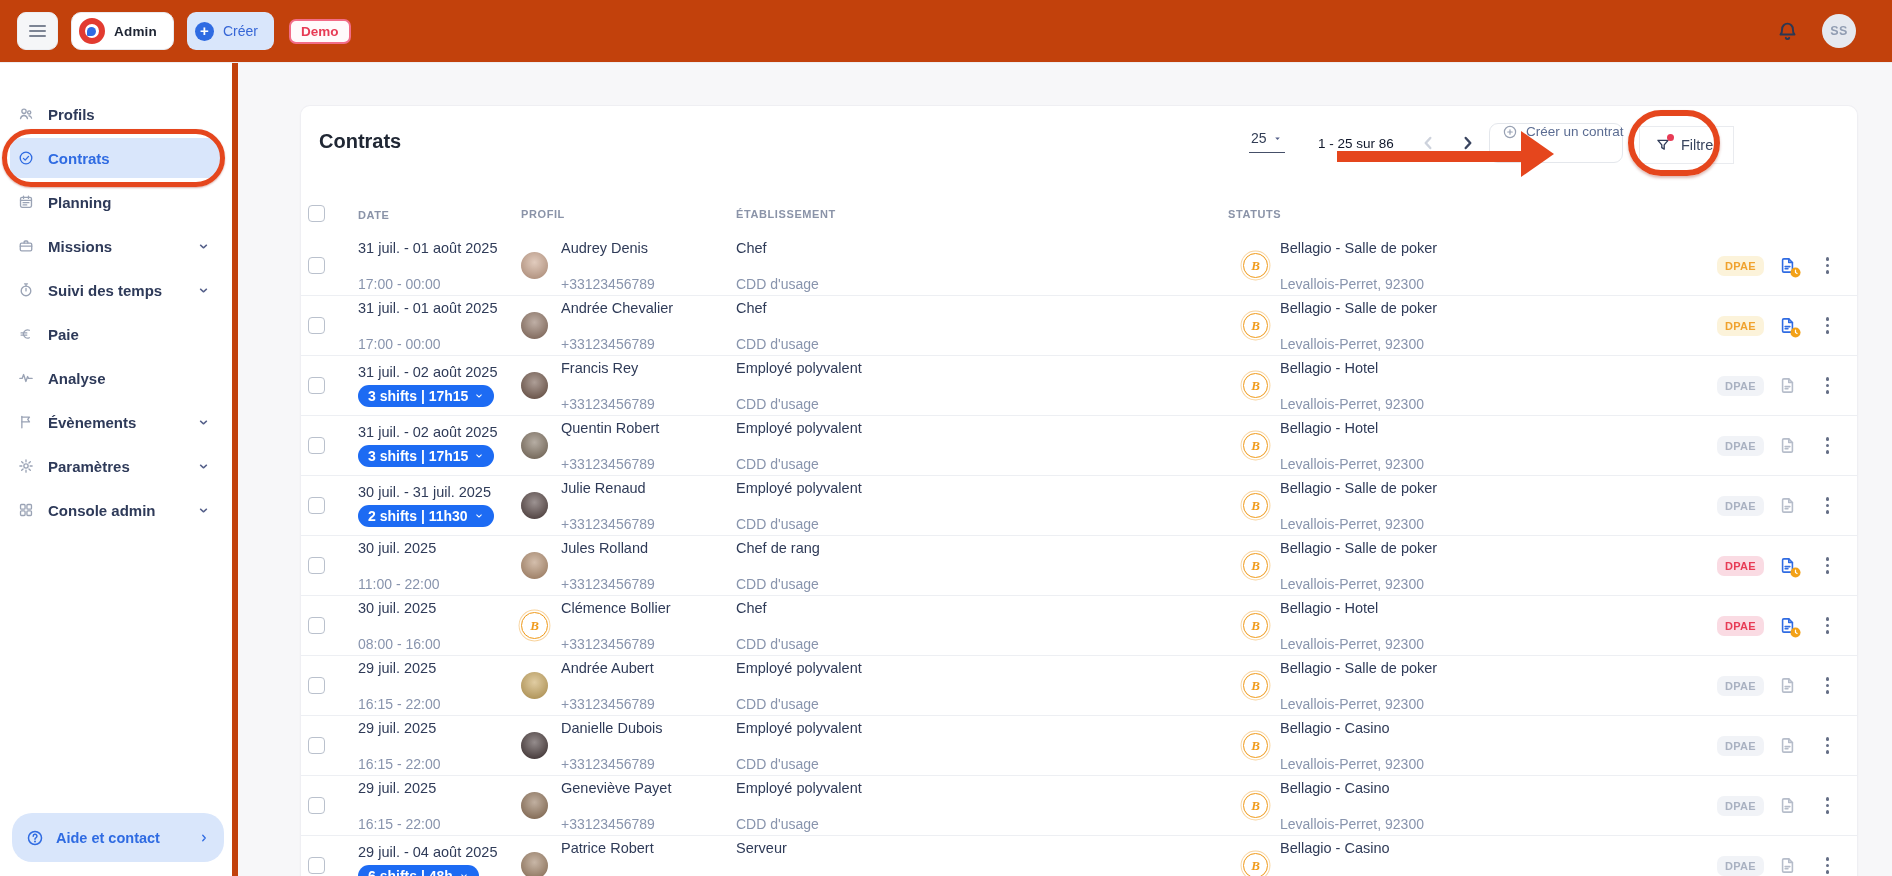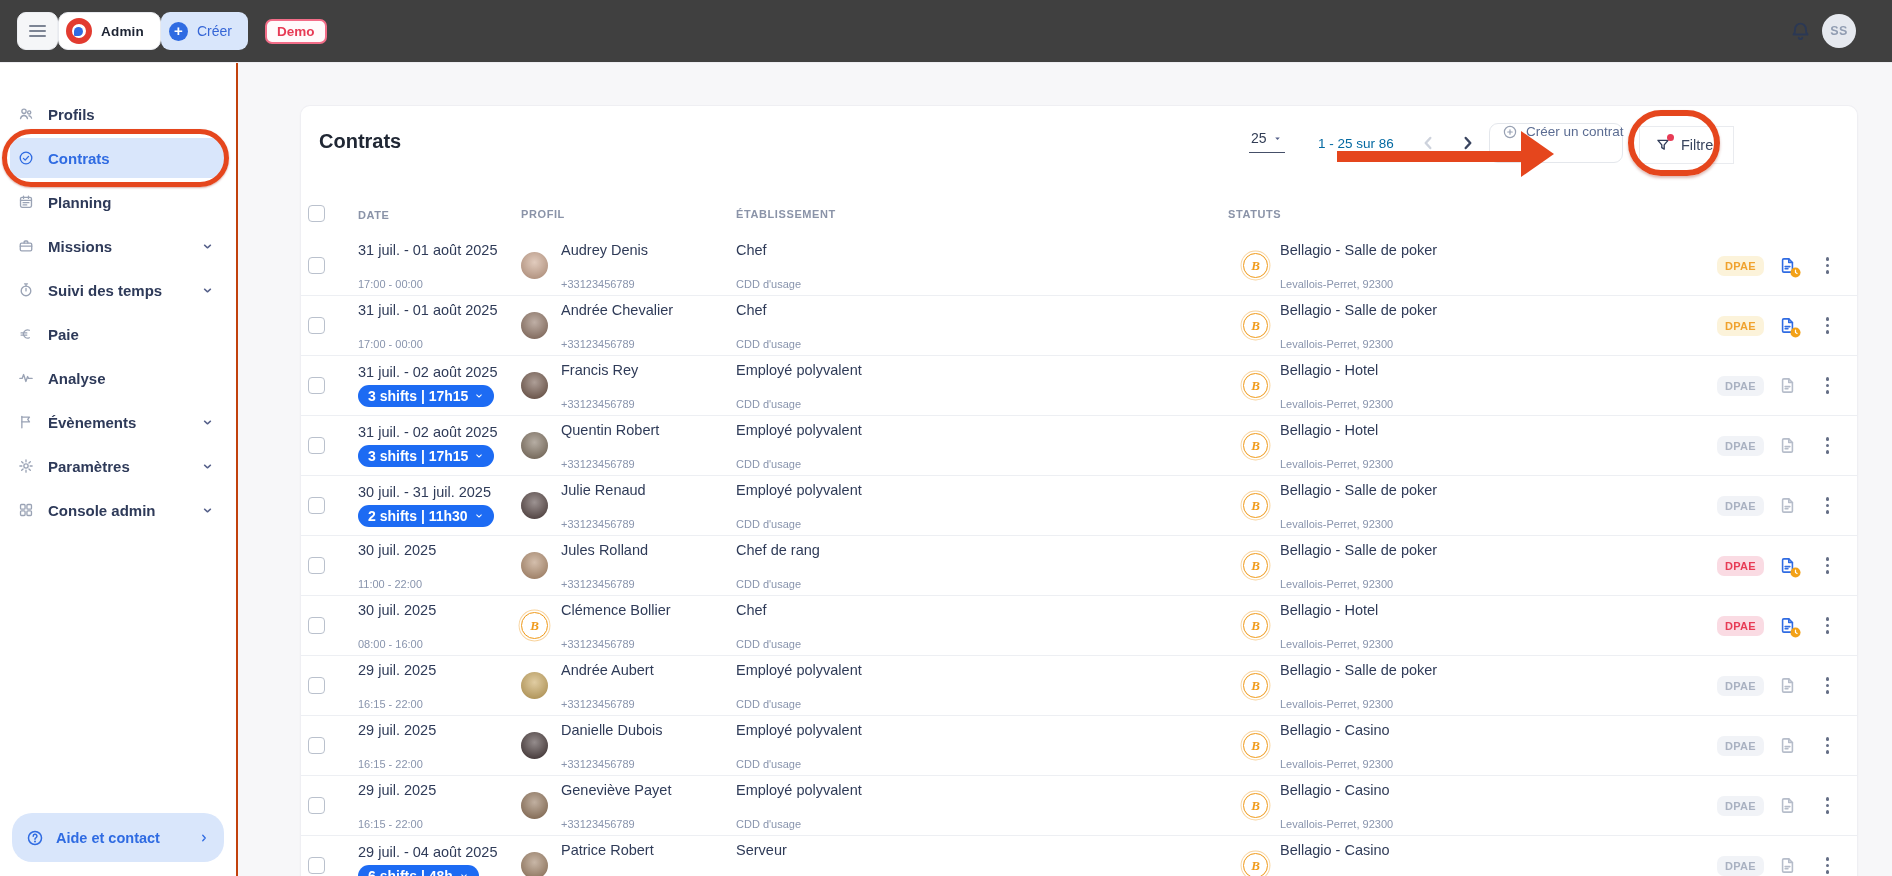--- a/index.html
+++ b/index.html
@@ -10,57 +10,57 @@
   --dpae_muted_text:#a9b1c1; --dpae_muted_bg:#f1f3f7;
   --shift_pill_bg:#1d6bf3; --venue_orange:#f09c1e;
   --sidebar_text:#2e3a59; --secondary_text:#8894ad; --primary_text:#2f3b58;
 }
 *{margin:0;padding:0;box-sizing:border-box}
 html,body{width:1892px;height:876px;overflow:hidden}
 body{font-family:"Liberation Sans",sans-serif;background:#f7f7f9;position:relative;color:var(--primary_text)}
 [data-icon] svg{width:100%;height:100%;display:block}
 
 
-.topbar{position:absolute;top:0;left:0;width:1892px;height:63px;background:#404040;border-bottom:1px solid #ededf1;display:flex;align-items:center;padding:0 36px 0 17px;z-index:5}
+.topbar{position:absolute;top:0;left:0;width:1892px;height:63px;background:#c2410c;border-bottom:1px solid #ededf1;display:flex;align-items:center;padding:0 36px 0 17px;gap:13px;z-index:5}
 .hamburger{width:41px;height:38px;border-radius:9px;background:#f5f6f8;border:1px solid #eceef2;display:flex;flex-direction:column;justify-content:center;align-items:center;gap:3px;cursor:pointer}
 .hamburger i{width:17px;height:2px;background:#7c8494;border-radius:2px}
 .brand{height:38px;border:1px solid #e8eaef;border-radius:10px;background:#fff;display:flex;align-items:center;gap:9px;padding:0 16px 0 7px}
 .brand-logo{width:26px;height:26px;border-radius:50%;border:6px solid var(--brand_red);position:relative}
 .brand-logo::after{content:"";position:absolute;left:2px;top:3px;width:9px;height:9px;background:#2f6be2;border-radius:50% 50% 50% 12%}
 .brand-label{font-size:13.5px;font-weight:bold;color:#1d2433;letter-spacing:.2px}
 .create-btn{height:38px;border-radius:9px;background:var(--light_blue_bg);display:flex;align-items:center;gap:9px;padding:0 16px 0 8px;cursor:pointer}
 .plus-bubble{width:19px;height:19px;border-radius:50%;background:var(--accent_blue);color:#fff;font-size:15px;line-height:17px;text-align:center;font-weight:bold}
 .create-label{color:#3666d6;font-weight:normal;font-size:14px}
-.env-badge{border:2px solid #f26d88;border-radius:7px;padding:3px 10px;color:var(--badge_red);font-weight:bold;font-size:13.5px;background:#fffafb;margin-left:17px}
+.env-badge{border:2px solid #f26d88;border-radius:7px;padding:3px 10px;color:var(--badge_red);font-weight:bold;font-size:13.5px;background:#fffafb;margin-left:2px}
 .top-spacer{flex:1}
 .bell{width:23px;height:23px;color:#2b3854;cursor:pointer}
 .avatar-top{width:34px;height:34px;margin-left:10px;border-radius:50%;background:#e6e9ef;color:#919db2;font-weight:bold;font-size:12.5px;letter-spacing:.5px;display:flex;align-items:center;justify-content:center;cursor:pointer}
 
 
-.sidebar{position:absolute;top:63px;left:0;width:238px;height:813px;background:#fff;border-right:2px solid #c2410c;z-index:4}
+.sidebar{position:absolute;top:63px;left:0;width:238px;height:813px;background:#fff;border-right:6px solid #c2410c;z-index:4}
 .side-nav{padding-top:27px}
 .side-item{position:relative;display:flex;align-items:center;height:40px;margin:4px 12px 0 10px;padding:0 10px 0 8px;border-radius:10px;cursor:pointer}
 .si-icon{width:16px;height:16px;color:#9aa3b5;flex:none}
 .si-label{margin-left:14px;font-size:15px;font-weight:600;color:var(--sidebar_text);white-space:nowrap}
 .si-chev{width:13px;height:13px;margin-left:auto;color:#55608a}
 .side-item.active{background:var(--light_blue_bg)}
 .side-item.active .si-icon,.side-item.active .si-label{color:var(--accent_blue)}
 .ring{position:absolute;inset:-9px -5px -9px -8px;border:5px solid var(--annotation_red);border-radius:29px;box-shadow:0 1px 2px rgba(140,20,0,.35);pointer-events:none;z-index:40}
 .help-pill{position:absolute;left:12px;bottom:14px;width:212px;height:49px;background:var(--light_blue_bg);border-radius:20px;display:flex;align-items:center;padding:0 14px;cursor:pointer}
 .help-icon{width:18px;height:18px;color:var(--accent_blue)}
 .help-label{margin-left:12px;color:var(--accent_blue);font-weight:600;font-size:14.5px}
 .help-chev{width:12px;height:12px;margin-left:auto;color:var(--accent_blue)}
 
 
 .card{position:absolute;left:300px;top:105px;width:1558px;height:790px;background:#fff;border:1px solid #efeff3;border-bottom:none;border-radius:10px 10px 0 0;box-shadow:0 1px 2px rgba(20,30,60,.04);z-index:1}
 .page-title{position:absolute;left:18px;top:24px;font-size:20px;font-weight:bold;color:#202734}
 .pagesize{position:absolute;left:948px;top:24px;display:inline-flex;align-items:center;gap:5px;border-bottom:1px solid #454f68;padding:0 2px 6px 2px;cursor:pointer}
 .pagesize-value{font-size:14px;color:#323d55}
 .pagesize-caret{width:11px;height:11px;color:#55608a}
-.range-label{position:absolute;left:1017px;top:30px;font-size:13.5px;color:#0369a1}
+.range-label{position:absolute;left:1017px;top:30px;font-size:13.5px;color:#0f172a}
 .pg-btn{position:absolute;top:26px;width:22px;height:22px;cursor:pointer}
 .pg-prev{left:1116px;color:#cdd2dc}
 .pg-next{left:1156px;color:#39445f}
 .create-contract{position:absolute;left:1188px;top:17px;width:134px;height:40px;border:1px solid #e4e7ec;border-radius:9px;background:#fff;display:flex;align-items:flex-start;gap:8px;padding:0 12px;cursor:pointer}
 .cc-icon{width:16px;height:16px;color:#98a1b3;flex:none}
 .cc-label{font-size:13.5px;color:#5b6c92;white-space:nowrap}
 .filter-btn{position:absolute;left:1338px;top:20px;height:38px;border:1px solid #e9ebef;border-radius:0;background:#fff;display:flex;align-items:center;gap:10px;padding:0 15px;cursor:pointer}
 .funnel-wrap{position:relative;width:16px;height:16px;color:#303b58}
 .funnel-dot{position:absolute;top:-3px;right:-3px;width:7px;height:7px;border-radius:50%;background:var(--badge_red)}
 .filter-label{font-size:14.5px;color:#3a465f}
@@ -72,21 +72,21 @@
 .trows .row{display:flex;align-items:center;height:60px;border-bottom:1px solid #edeff3}
 .col{flex:none}
 .c-check{width:57px;padding-left:7px}
 .c-date{width:163px}
 .c-profil{width:215px;display:flex;align-items:center}
 .c-comp{width:507px}
 .c-etab{width:474px;display:flex;align-items:center}
 .c-statut{width:140px;display:flex;align-items:center}
 .checkbox{width:17px;height:17px;border:1.5px solid #bac1cd;border-radius:4px;background:#fff;display:block;cursor:pointer}
 .d1{font-size:14.5px;font-weight:500;color:var(--primary_text);white-space:nowrap}
-.d2{font-size:11px;color:var(--secondary_text);margin-top:20px;white-space:nowrap}
+.d2{font-size:14px;color:var(--secondary_text);margin-top:20px;white-space:nowrap}
 .pill{display:inline-flex;align-items:center;gap:6px;background:var(--shift_pill_bg);color:#fff;border-radius:11px;padding:3px 10px;margin-top:5px;cursor:pointer}
 .pill span{font-size:14px;font-weight:bold;white-space:nowrap}
 .pill-chev{width:10px;height:10px;color:#fff}
 .avatar{width:27px;height:27px;border-radius:50%;flex:none;margin-right:13px;background:#c9a18a;background-image:radial-gradient(circle at 50% 38%,rgba(255,255,255,.45),rgba(0,0,0,.18))}
 .vlogo{width:25px;height:25px;border-radius:50%;border:1.6px solid var(--venue_orange);box-shadow:0 0 0 1.5px #fff,0 0 0 2.4px rgba(240,156,30,.45);color:var(--venue_orange);flex:none;margin-right:12px;display:flex;align-items:center;justify-content:center;font-family:"Liberation Serif",serif;font-style:italic;font-weight:bold;font-size:13px}
 .vlogo::after{content:"B"}
 .avatar.vlogo-av{background:none;border:1.6px solid var(--venue_orange);box-shadow:0 0 0 1.5px #fff,0 0 0 2.4px rgba(240,156,30,.45);color:var(--venue_orange);display:flex;align-items:center;justify-content:center;font-family:"Liberation Serif",serif;font-style:italic;font-weight:bold;font-size:13px}
 .avatar.vlogo-av::after{content:"B"}
 .badge{font-size:11px;font-weight:bold;letter-spacing:.3px;padding:4px 8px;border-radius:7px}
 .badge.warning{color:var(--dpae_warning_text);background:var(--dpae_warning_bg)}

